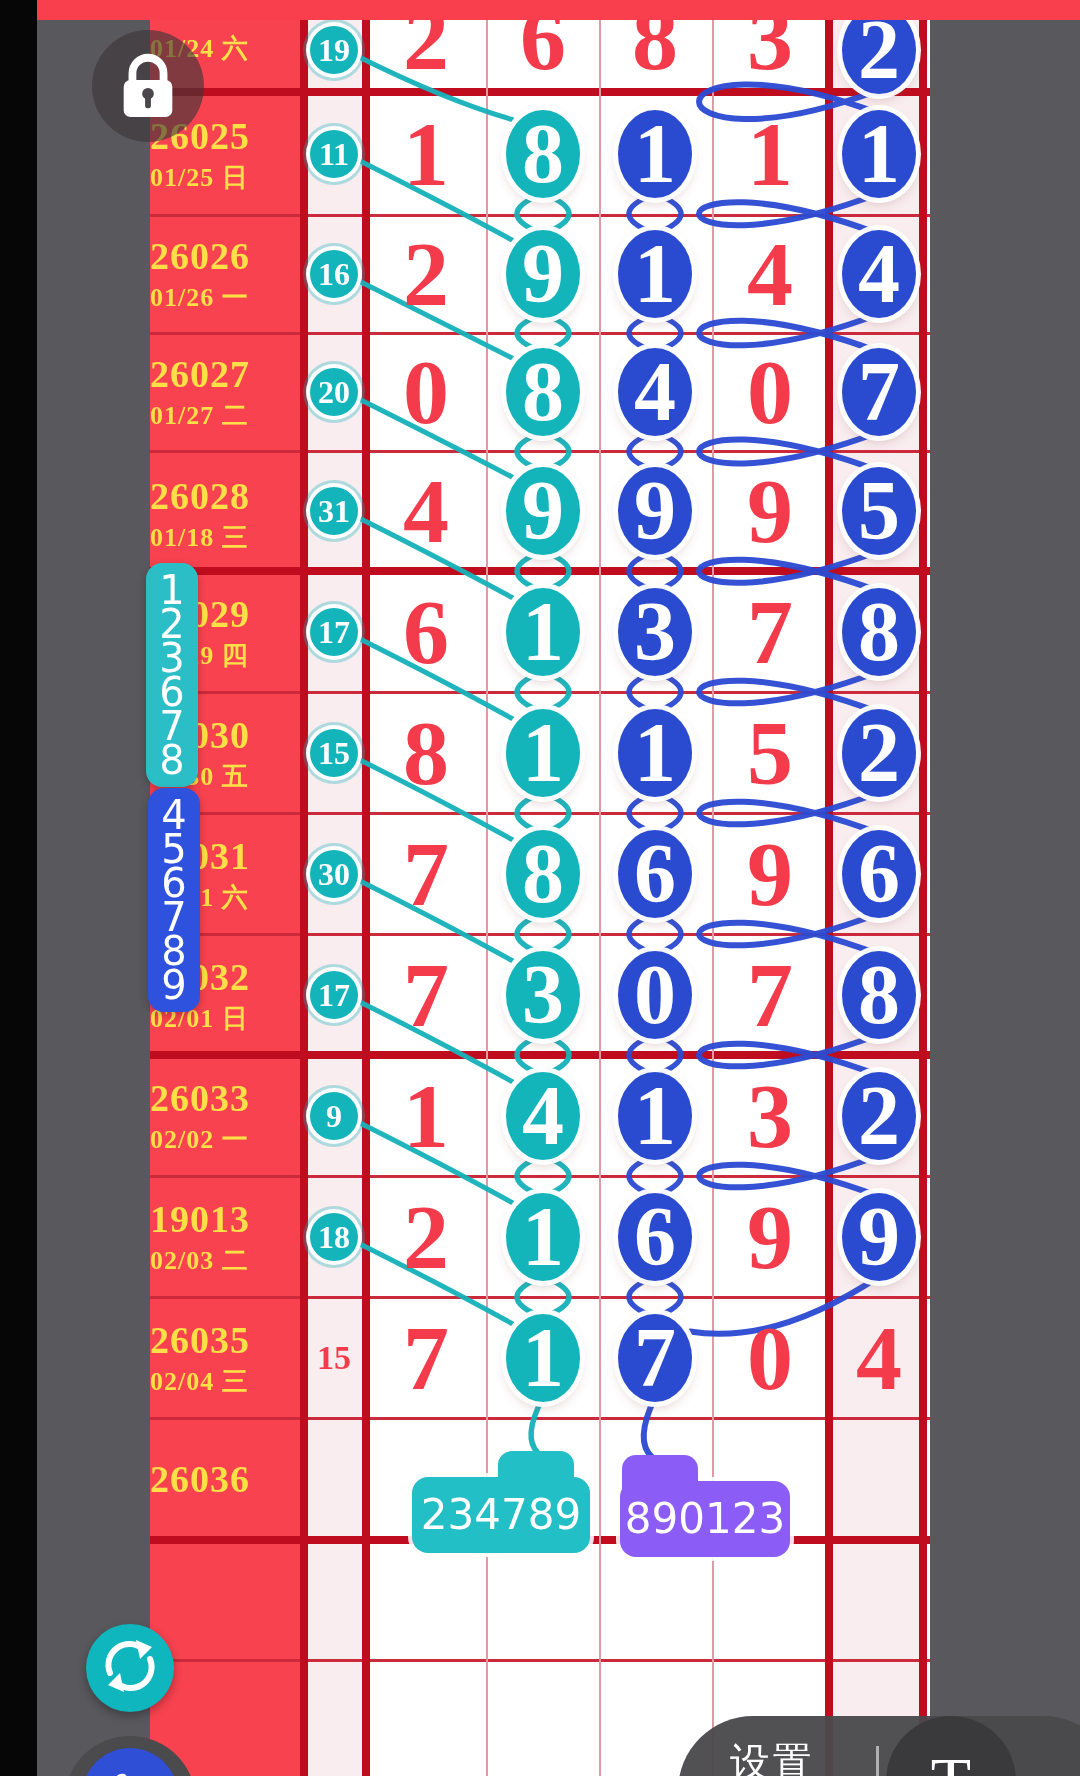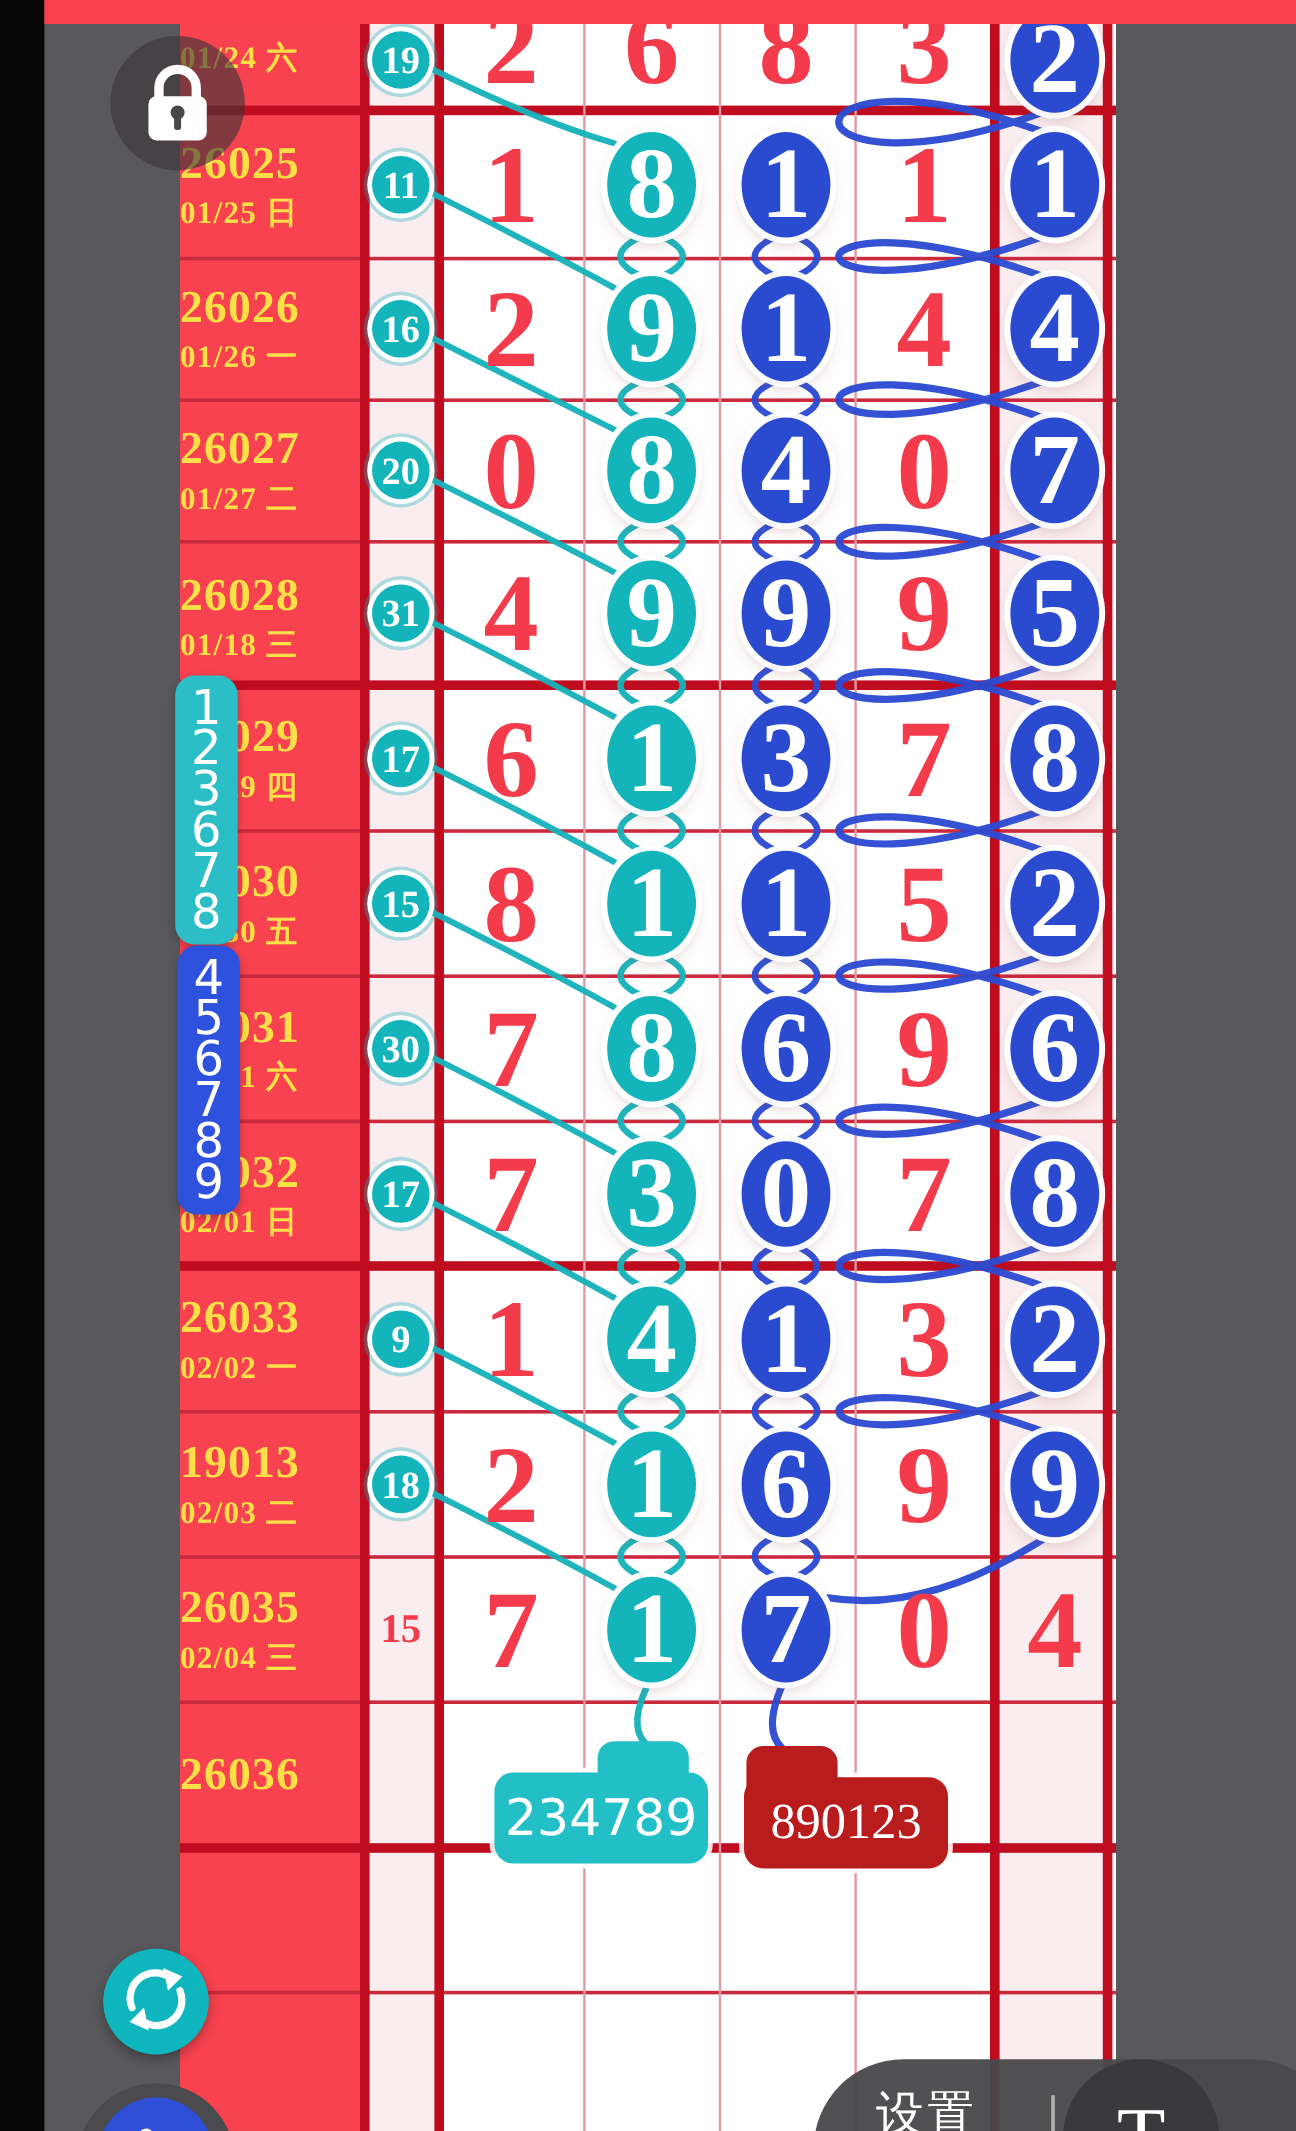--- a/index.html
+++ b/index.html
@@ -27,21 +27,21 @@
   .circ{position:absolute;transform:translate(-50%,-50%);display:flex;align-items:center;justify-content:center;border-radius:50%;color:#fff;}
   .circ.big{width:74px;height:88px;font:bold 84px/1 "Liberation Serif",serif;box-shadow:0 0 0 5px rgba(255,255,255,.95),0 5px 12px rgba(140,70,70,.3);}
   .circ.teal{background:#14b4bb;}
   .circ.blue{background:#2a4bd0;}
   .circ.small{width:48px;height:48px;font:bold 32px/1 "Liberation Serif",serif;background:#14b4bb;box-shadow:0 0 0 4px #fff,0 0 0 7px rgba(20,180,187,.33);}
 
   .badge{position:absolute;display:flex;align-items:center;justify-content:center;color:#fff;font:400 42px/1 "DejaVu Sans",sans-serif;border-radius:16px;z-index:4;box-shadow:0 0 0 4px rgba(255,255,255,.88);}
   .badge::before{content:"";position:absolute;width:76px;height:48px;top:-26px;border-radius:14px;background:inherit;z-index:-1;}
   .badge.teal{left:412px;top:1477px;width:178px;height:76px;background:#23bfc6;}
   .badge.teal::before{right:16px;}
-  .badge.blue{left:620px;top:1481px;width:170px;height:76px;background:#b91c1c;font-family:Liberation Serif, serif;}
+  .badge.blue{left:620px;top:1481px;width:170px;height:76px;background:#8b5cf6;}
   .badge.blue::before{left:2px;}
 
   .pill{position:absolute;width:52px;border-radius:16px;display:flex;flex-direction:column;align-items:center;color:#fff;font:400 40px/34px "DejaVu Sans",sans-serif;padding:10px 0;z-index:6;box-shadow:0 3px 8px rgba(0,0,0,.25);}
   .pill.teal{left:146px;top:563px;background:#2cbec6;}
   .pill.blue{left:148px;top:788px;background:#2f52de;}
 
   .fab{position:absolute;border-radius:50%;display:flex;align-items:center;justify-content:center;z-index:6;}
   #lock-btn{left:92px;top:30px;width:112px;height:112px;background:rgba(58,54,56,.62);}
   #refresh-btn{left:86px;top:1624px;width:88px;height:88px;background:#0fb6bd;box-shadow:0 4px 10px rgba(0,0,0,.3);}
   #sig-btn{left:64px;top:1736px;width:132px;height:132px;background:#4b4a4d;}

